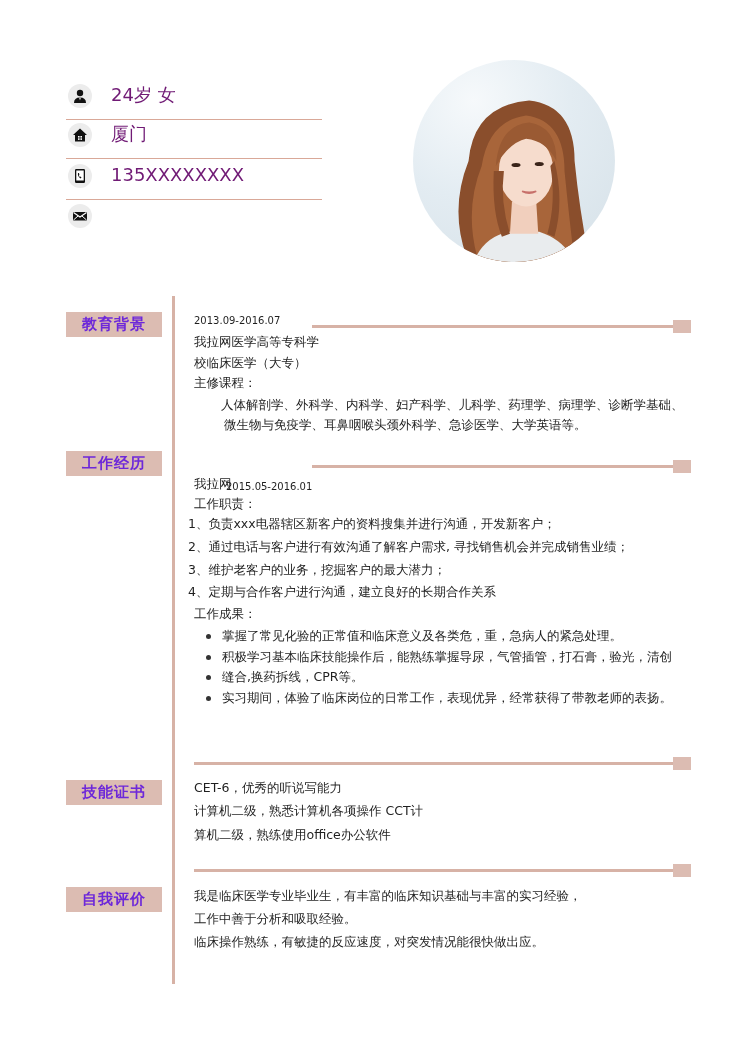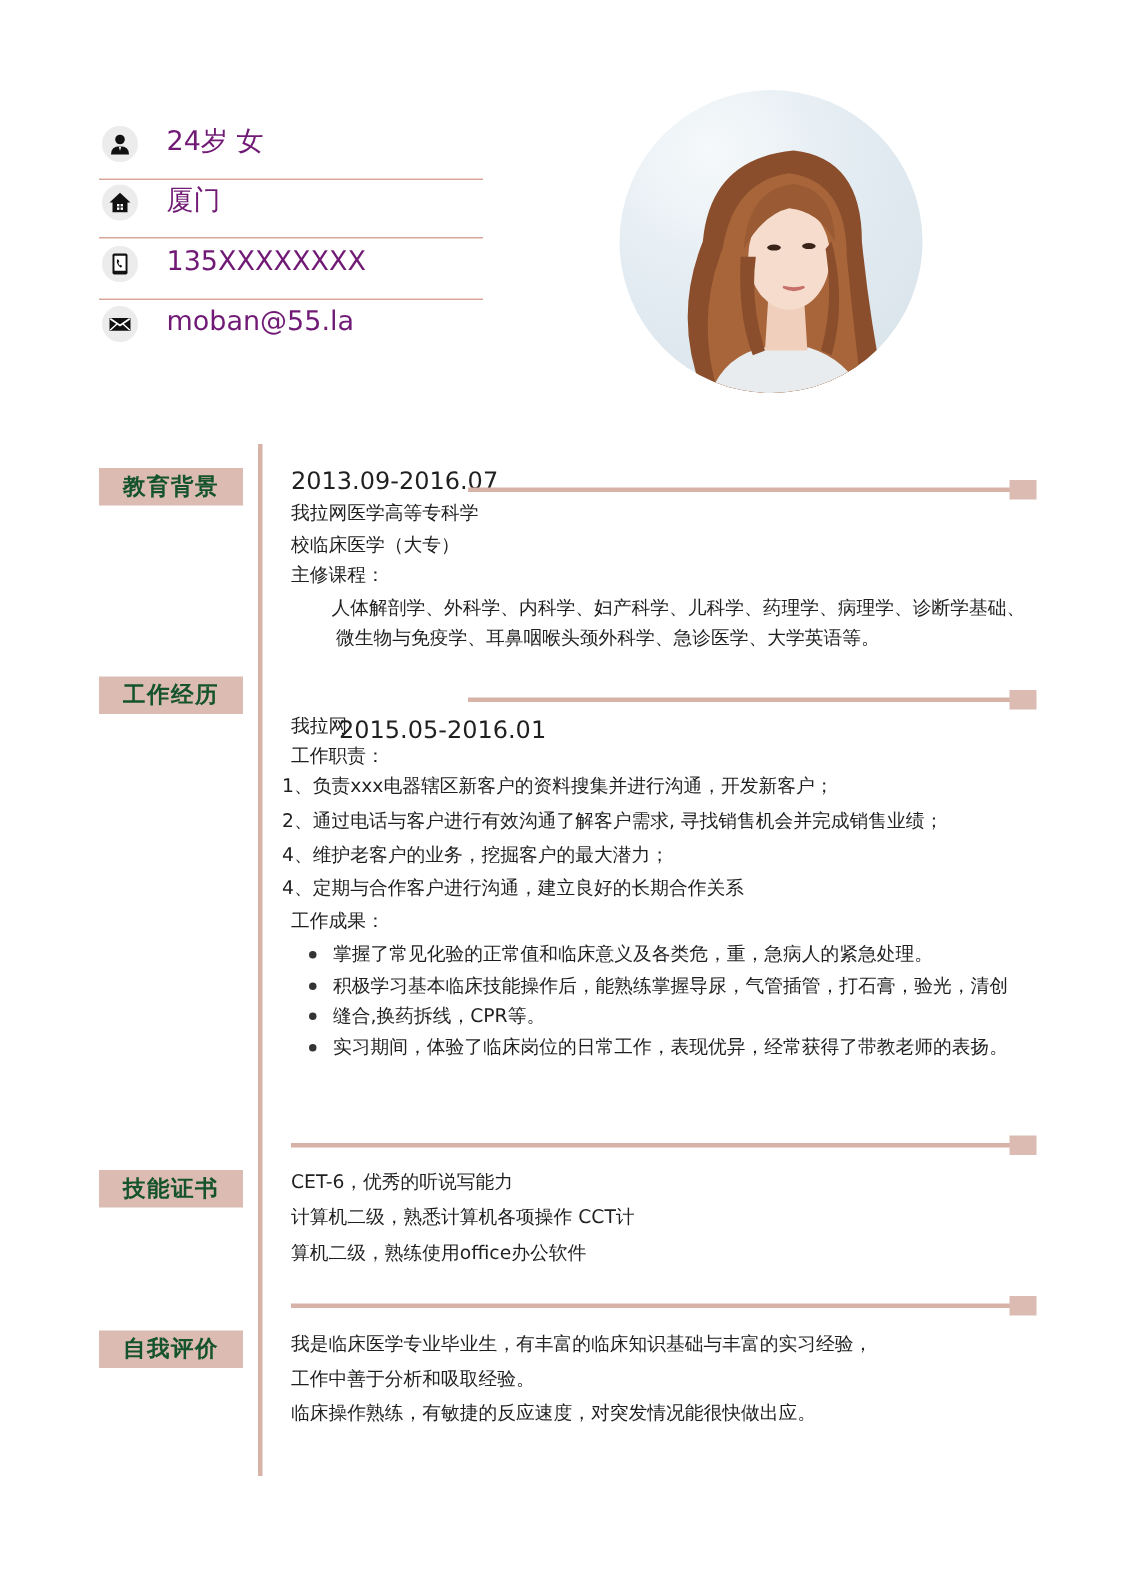--- a/index.html
+++ b/index.html
@@ -16,27 +16,27 @@
   
   .avatar { position: absolute; left: 413px; top: 60px; width: 202px; height: 202px; border-radius: 50%; overflow: hidden;
             background: radial-gradient(circle at 30% 20%, #f6f9fb 0%, #e3ecf2 45%, #d6e1e8 100%); }
   .avatar svg { width: 100%; height: 100%; display: block; }
 
   
   .vline { position: absolute; left: 172px; top: 296px; width: 3px; height: 688px; background: #d7b2a6; }
 
   .label { position: absolute; left: 66px; width: 96px; height: 25px; background: #dcbcb2;
            font-family: "DejaVu Sans", sans-serif; font-weight: bold; font-size: 15px; line-height: 25px;
-           text-align: center; letter-spacing: 1px; color: #14532d; }
+           text-align: center; letter-spacing: 1px; color: #6d28d9; }
 
   .hline { position: absolute; height: 3px; background: #d7b2a6; }
   .hsq { position: absolute; width: 18px; height: 13px; background: #dcbcb2; }
 
   .t { position: absolute; font-size: 12.5px; line-height: 20px; color: #1f1f1f; white-space: nowrap; }
-  .date { font-size: 16px; }
+  .date { font-size: 10px; }
 
   ul.bullets { position: absolute; left: 206px; list-style: none; }
   ul.bullets li { position: relative; padding-left: 16px; font-size: 12.5px; line-height: 20.5px; color: #1f1f1f; white-space: nowrap; }
   ul.bullets li .dot { position: absolute; left: 0; top: 8px; width: 5px; height: 5px; border-radius: 50%; background: #333; }
 </style>
 </head>
 <body>
 
 <div class="info-row" style="top:80px;">
   <span class="icon">
@@ -77,21 +77,20 @@
 </div>
 
 <div class="info-row" style="top:200px; height:34px;">
   <span class="icon">
     <svg viewBox="0 0 16 16">
         <path d="M1 4 L15 4 L15 12.5 L1 12.5 Z" fill="#111"></path>
         <path d="M1.5 4.5 L8 9 L14.5 4.5" stroke="#fff" stroke-width="1.2" fill="none"></path>
         <path d="M1.5 12 L6 8 M14.5 12 L10 8" stroke="#fff" stroke-width="1" fill="none"></path>
       </svg>
   </span>
-  <span class="text">moban@55.la</span>
 </div>
 
 <div class="avatar">
   <svg viewBox="0 0 200 200" preserveAspectRatio="none">
 
     <path d="M55 200 Q35 150 55 100 Q60 45 115 40 Q160 45 160 100 Q165 150 175 200 Z" fill="#8a4e2c"></path>
     <path d="M65 200 Q50 150 68 105 Q75 60 112 55 Q150 60 150 110 Q155 160 160 200 Z" fill="#a8653a"></path>
 
     <path d="M60 200 Q70 175 95 170 L125 170 Q150 178 160 200 Z" fill="#e9ecee"></path>
 
@@ -123,21 +122,21 @@
 <span class="t" style="left:224px; top:415px;">微生物与免疫学、耳鼻咽喉头颈外科学、急诊医学、大学英语等。</span>
 
 <div class="label" style="top:451px;">工作经历</div>
 <span class="t date" style="left:194px; top:477px;margin-left:32px;">2015.05-2016.01</span>
 <div class="hline" style="left:312px; width:364px; top:465px;"></div>
 <div class="hsq" style="left:673px; top:460px;"></div>
 <span class="t" style="left:194px; top:474px;">我拉网</span>
 <span class="t" style="left:194px; top:494px;">工作职责：</span>
 <span class="t" style="left:188px; top:514px;">1、负责xxx电器辖区新客户的资料搜集并进行沟通，开发新客户；</span>
 <span class="t" style="left:188px; top:537px;">2、通过电话与客户进行有效沟通了解客户需求, 寻找销售机会并完成销售业绩；</span>
-<span class="t" style="left:188px; top:560px;">4、维护老客户的业务，挖掘客户的最大潜力；</span>
+<span class="t" style="left:188px; top:560px;">3、维护老客户的业务，挖掘客户的最大潜力；</span>
 <span class="t" style="left:188px; top:582px;">4、定期与合作客户进行沟通，建立良好的长期合作关系</span>
 <span class="t" style="left:194px; top:604px;">工作成果：</span>
 <ul class="bullets" style="top:626px;">
   <li><span class="dot"></span><span>掌握了常见化验的正常值和临床意义及各类危，重，急病人的紧急处理。</span></li>
   <li><span class="dot"></span><span>积极学习基本临床技能操作后，能熟练掌握导尿，气管插管，打石膏，验光，清创</span></li>
   <li><span class="dot"></span><span>缝合,换药拆线，CPR等。</span></li>
   <li><span class="dot"></span><span>实习期间，体验了临床岗位的日常工作，表现优异，经常获得了带教老师的表扬。</span></li>
 </ul>
 
 <div class="hline" style="left:194px; width:482px; top:762px;"></div>

